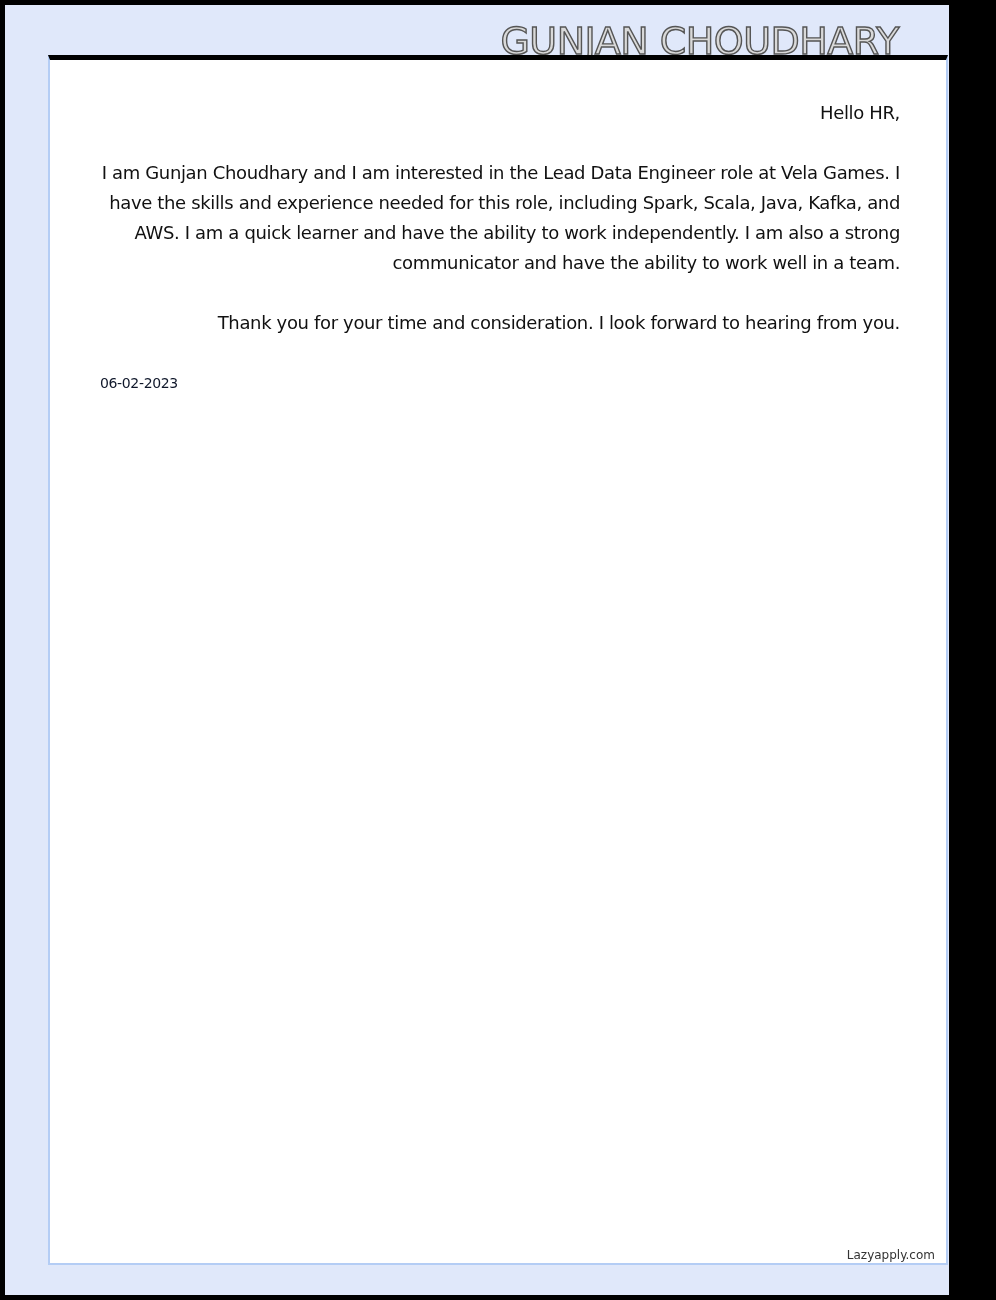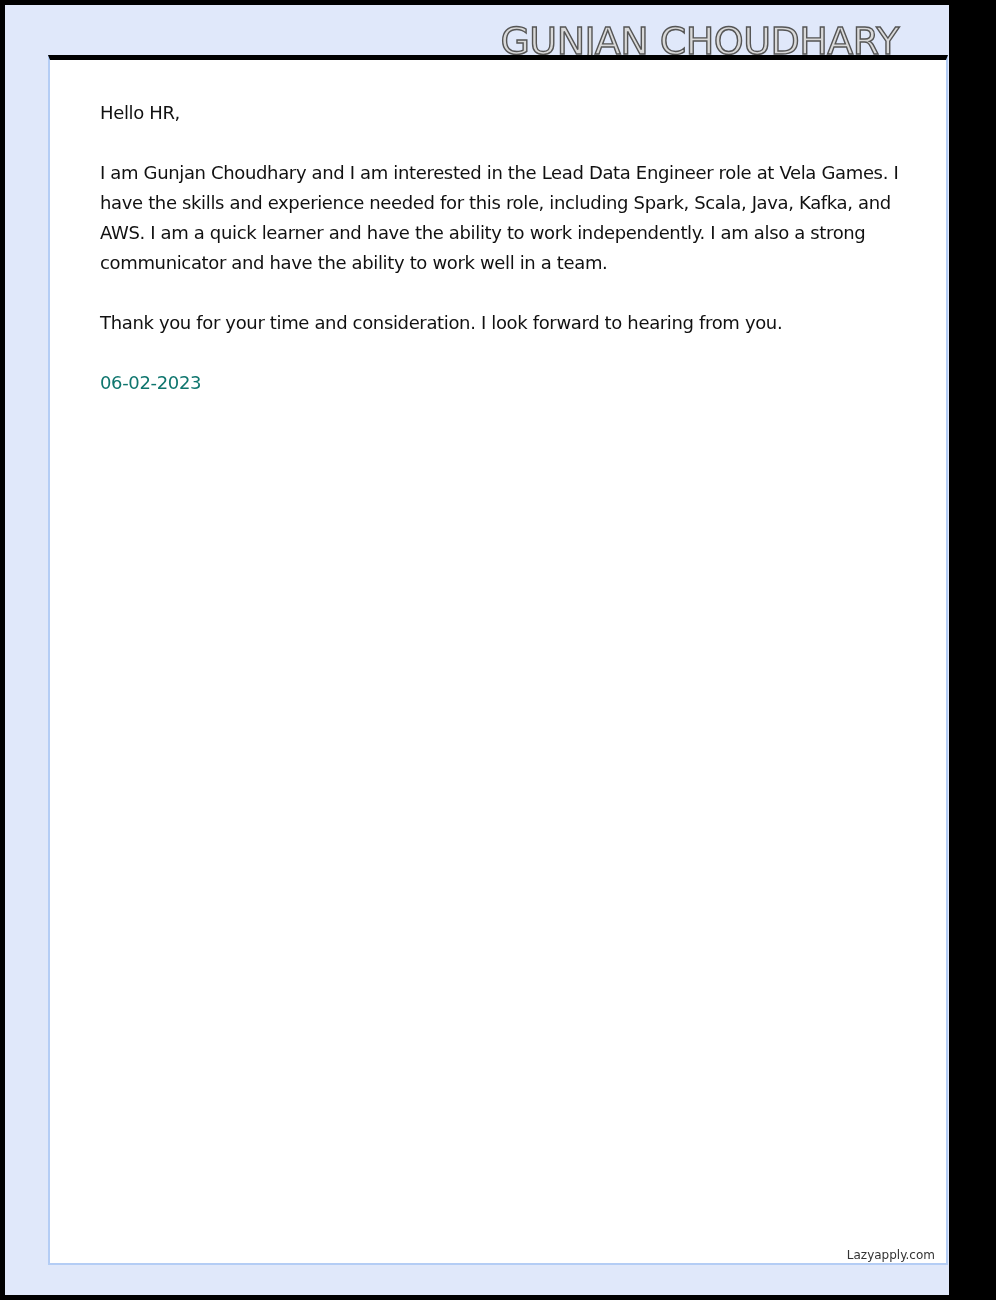--- a/index.html
+++ b/index.html
@@ -39,25 +39,25 @@
     }
     .letter {
       position: absolute;
       left: 50px; top: 38px;
       width: 800px;
       font-size: 18px;
       line-height: 30px;
       color: #111;
       letter-spacing: -0.35px;
     }
-    .letter p { margin: 0 0 30px 0; }
+    .letter p { margin: 0 0 30px 0; text-align: right; }
     .letter p.closing { }
     .date {
-      color: #0f766e;
-      font-size: 18px;
+      color: #0f172a;
+      font-size: 14px;
       line-height: 30px;
     }
     .footer {
       position: absolute;
       right: 11px; bottom: 0px;
       font-size: 12px;
       color: #333;
       line-height: 16px;
       text-align: center;
     }

